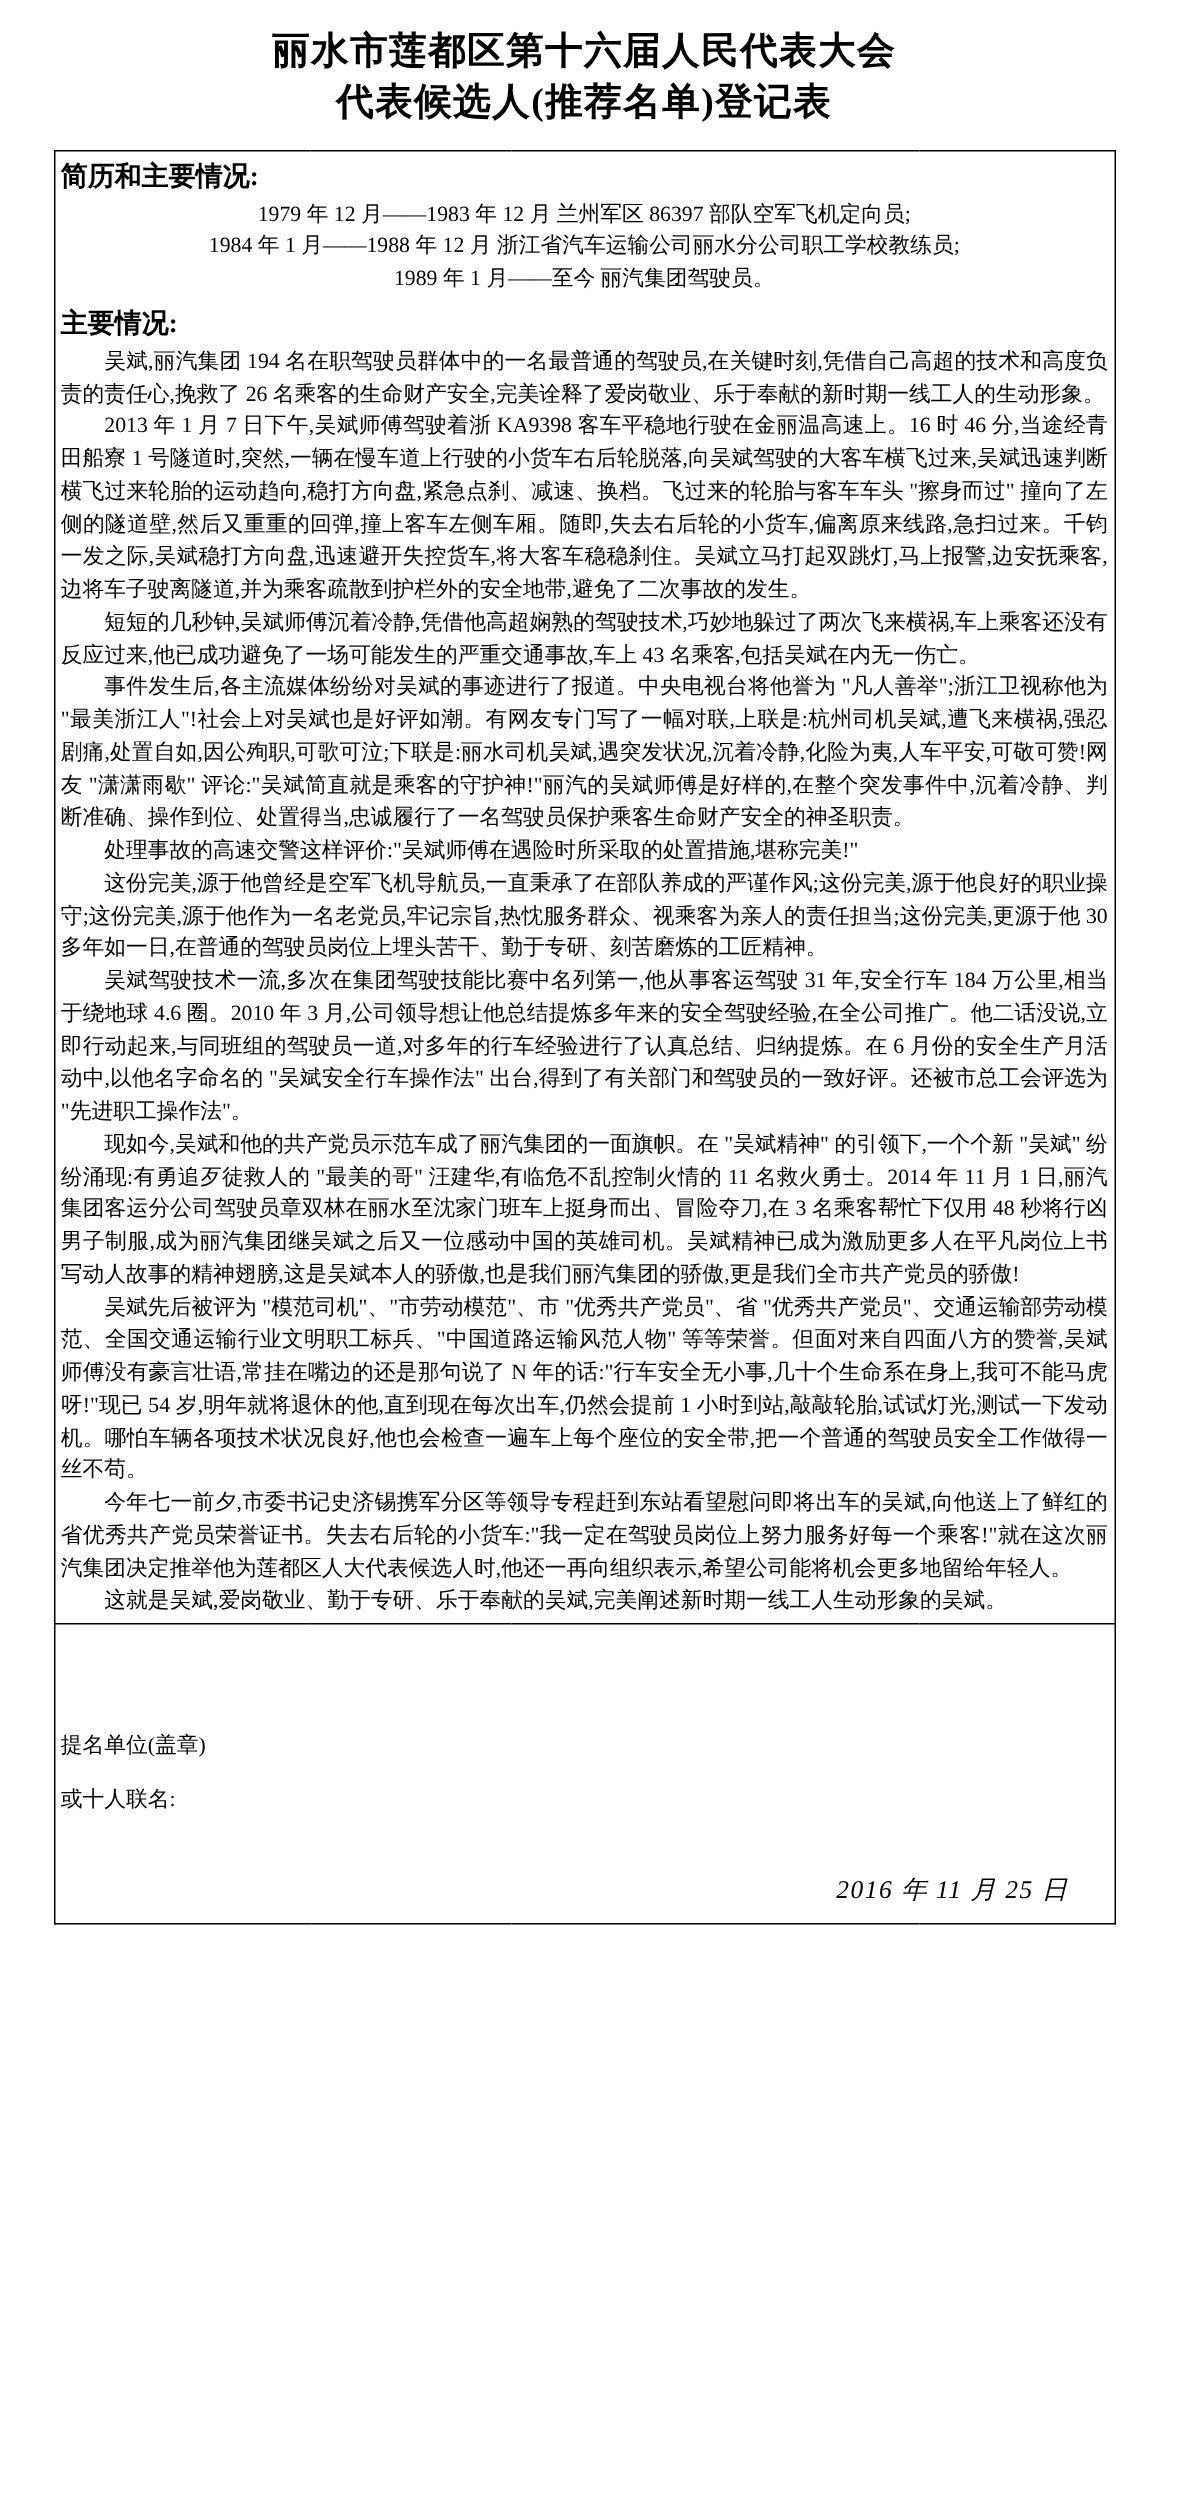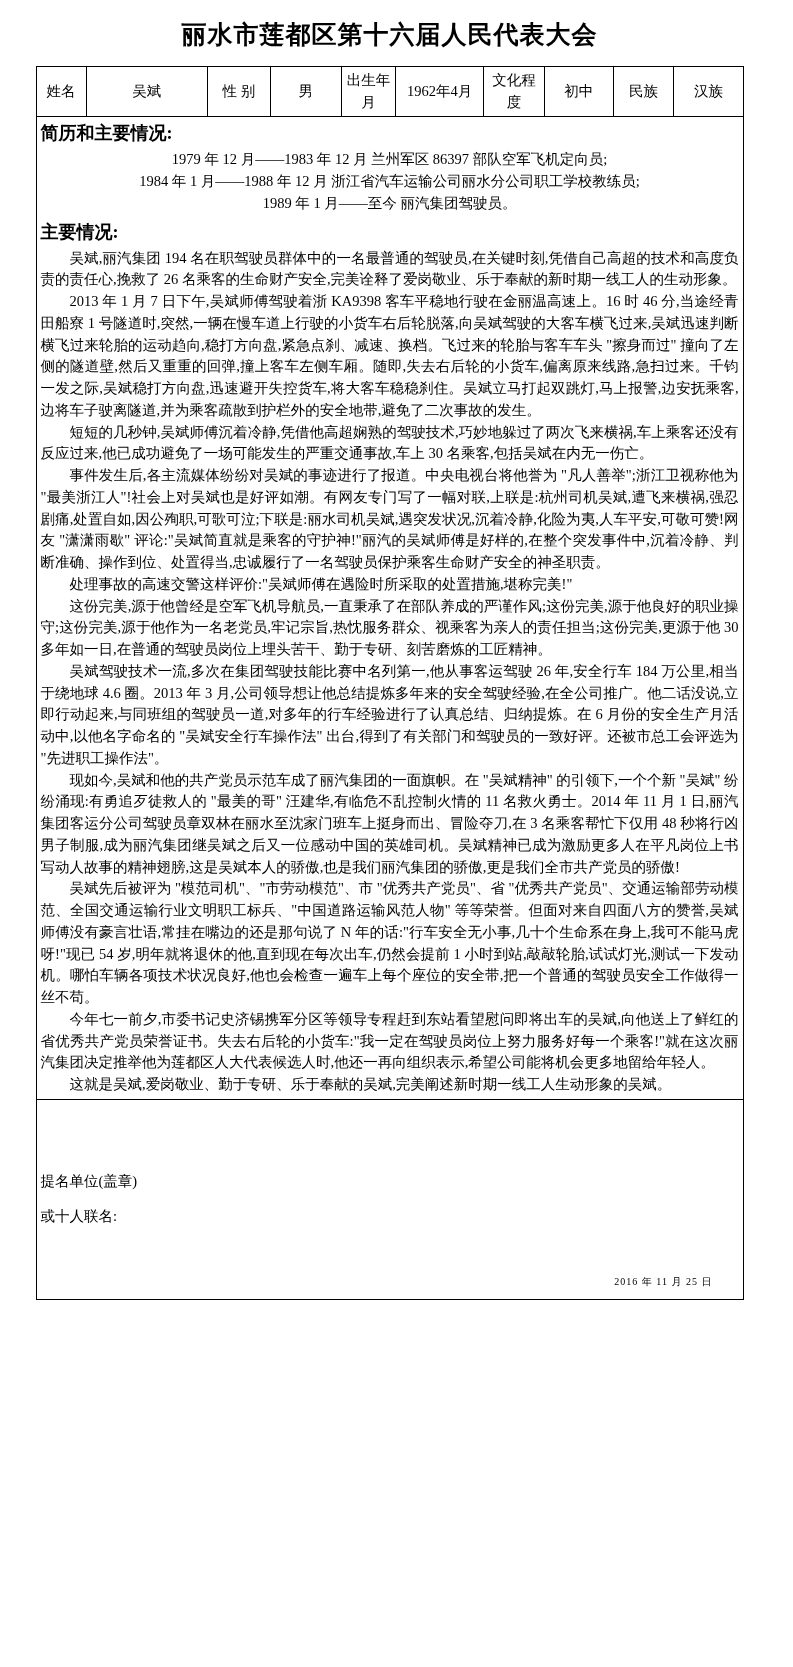--- a/index.html
+++ b/index.html
@@ -75,76 +75,66 @@
     padding: 8px 10px;
     font-size: 14.5px;
     position: relative;
   }
   .footer-cell .l1 { margin: 0 0 14px 0; }
   .footer-cell .l2 { margin: 0; }
   .date-line {
     position: absolute;
     right: 30px;
     bottom: 10px;
-    font-size: 10px;
+    font-size: 17px;
     letter-spacing: 1px;
+    font-style: italic;
   }
   .two-line { line-height: 1.35; }
 </style>
 </head>
 <body>
 
 <div class="page">
 
   <div class="doc-title">
     <span>丽水市莲都区第十六届人民代表大会</span>
+    <span class="line2">代表候选人(推荐名单)登记表</span>
   </div>
 
   <table class="main">
     <colgroup>
       <col style="width:48px">
       <col style="width:116px">
       <col style="width:60px">
       <col style="width:68px">
       <col style="width:52px">
       <col style="width:84px">
       <col style="width:58px">
       <col style="width:66px">
       <col style="width:58px">
       <col style="width:66px">
     </colgroup>
     <tbody>
       <tr>
-        <td class="lbl two-line">姓名</td>
-        <td class="val">吴斌</td>
-        <td class="lbl">性 别</td>
-        <td class="val">男</td>
-        <td class="lbl two-line">出生年月</td>
-        <td class="val">1962年4月</td>
-        <td class="lbl two-line">文化程度</td>
-        <td class="val">初中</td>
-        <td class="lbl">民族</td>
-        <td class="val">汉族</td>
-      </tr>
-      <tr>
         <td class="body-cell" colspan="10">
           <div class="sec-head">简历和主要情况:</div>
           <div class="plain-line">1979 年 12 月——1983 年 12 月   兰州军区 86397 部队空军飞机定向员;</div>
           <div class="plain-line">1984 年 1 月——1988 年 12 月   浙江省汽车运输公司丽水分公司职工学校教练员;</div>
           <div class="plain-line">1989 年 1 月——至今 丽汽集团驾驶员。</div>
 
           <div class="gap"></div>
           <div class="sec-head">主要情况:</div>
           <div class="para">吴斌,丽汽集团 194 名在职驾驶员群体中的一名最普通的驾驶员,在关键时刻,凭借自己高超的技术和高度负责的责任心,挽救了 26 名乘客的生命财产安全,完美诠释了爱岗敬业、乐于奉献的新时期一线工人的生动形象。</div>
           <div class="para">2013 年 1 月 7 日下午,吴斌师傅驾驶着浙 KA9398 客车平稳地行驶在金丽温高速上。16 时 46 分,当途经青田船寮 1 号隧道时,突然,一辆在慢车道上行驶的小货车右后轮脱落,向吴斌驾驶的大客车横飞过来,吴斌迅速判断横飞过来轮胎的运动趋向,稳打方向盘,紧急点刹、减速、换档。飞过来的轮胎与客车车头 "擦身而过" 撞向了左侧的隧道壁,然后又重重的回弹,撞上客车左侧车厢。随即,失去右后轮的小货车,偏离原来线路,急扫过来。千钧一发之际,吴斌稳打方向盘,迅速避开失控货车,将大客车稳稳刹住。吴斌立马打起双跳灯,马上报警,边安抚乘客,边将车子驶离隧道,并为乘客疏散到护栏外的安全地带,避免了二次事故的发生。</div>
-          <div class="para">短短的几秒钟,吴斌师傅沉着冷静,凭借他高超娴熟的驾驶技术,巧妙地躲过了两次飞来横祸,车上乘客还没有反应过来,他已成功避免了一场可能发生的严重交通事故,车上 30 名乘客,包括吴斌在内无一伤亡。</div>
+          <div class="para">短短的几秒钟,吴斌师傅沉着冷静,凭借他高超娴熟的驾驶技术,巧妙地躲过了两次飞来横祸,车上乘客还没有反应过来,他已成功避免了一场可能发生的严重交通事故,车上 43 名乘客,包括吴斌在内无一伤亡。</div>
           <div class="para">事件发生后,各主流媒体纷纷对吴斌的事迹进行了报道。中央电视台将他誉为 "凡人善举";浙江卫视称他为 "最美浙江人"!社会上对吴斌也是好评如潮。有网友专门写了一幅对联,上联是:杭州司机吴斌,遭飞来横祸,强忍剧痛,处置自如,因公殉职,可歌可泣;下联是:丽水司机吴斌,遇突发状况,沉着冷静,化险为夷,人车平安,可敬可赞!网友 "潇潇雨歇" 评论:"吴斌简直就是乘客的守护神!"丽汽的吴斌师傅是好样的,在整个突发事件中,沉着冷静、判断准确、操作到位、处置得当,忠诚履行了一名驾驶员保护乘客生命财产安全的神圣职责。</div>
           <div class="para">处理事故的高速交警这样评价:"吴斌师傅在遇险时所采取的处置措施,堪称完美!"</div>
           <div class="para">这份完美,源于他曾经是空军飞机导航员,一直秉承了在部队养成的严谨作风;这份完美,源于他良好的职业操守;这份完美,源于他作为一名老党员,牢记宗旨,热忱服务群众、视乘客为亲人的责任担当;这份完美,更源于他 30 多年如一日,在普通的驾驶员岗位上埋头苦干、勤于专研、刻苦磨炼的工匠精神。</div>
-          <div class="para">吴斌驾驶技术一流,多次在集团驾驶技能比赛中名列第一,他从事客运驾驶 26 年,安全行车 184 万公里,相当于绕地球 4.6 圈。2013 年 3 月,公司领导想让他总结提炼多年来的安全驾驶经验,在全公司推广。他二话没说,立即行动起来,与同班组的驾驶员一道,对多年的行车经验进行了认真总结、归纳提炼。在 6 月份的安全生产月活动中,以他名字命名的 "吴斌安全行车操作法" 出台,得到了有关部门和驾驶员的一致好评。还被市总工会评选为 "先进职工操作法"。</div>
+          <div class="para">吴斌驾驶技术一流,多次在集团驾驶技能比赛中名列第一,他从事客运驾驶 31 年,安全行车 184 万公里,相当于绕地球 4.6 圈。2010 年 3 月,公司领导想让他总结提炼多年来的安全驾驶经验,在全公司推广。他二话没说,立即行动起来,与同班组的驾驶员一道,对多年的行车经验进行了认真总结、归纳提炼。在 6 月份的安全生产月活动中,以他名字命名的 "吴斌安全行车操作法" 出台,得到了有关部门和驾驶员的一致好评。还被市总工会评选为 "先进职工操作法"。</div>
           <div class="para">现如今,吴斌和他的共产党员示范车成了丽汽集团的一面旗帜。在 "吴斌精神" 的引领下,一个个新 "吴斌" 纷纷涌现:有勇追歹徒救人的 "最美的哥" 汪建华,有临危不乱控制火情的 11 名救火勇士。2014 年 11 月 1 日,丽汽集团客运分公司驾驶员章双林在丽水至沈家门班车上挺身而出、冒险夺刀,在 3 名乘客帮忙下仅用 48 秒将行凶男子制服,成为丽汽集团继吴斌之后又一位感动中国的英雄司机。吴斌精神已成为激励更多人在平凡岗位上书写动人故事的精神翅膀,这是吴斌本人的骄傲,也是我们丽汽集团的骄傲,更是我们全市共产党员的骄傲!</div>
           <div class="para">吴斌先后被评为 "模范司机"、"市劳动模范"、市 "优秀共产党员"、省 "优秀共产党员"、交通运输部劳动模范、全国交通运输行业文明职工标兵、"中国道路运输风范人物" 等等荣誉。但面对来自四面八方的赞誉,吴斌师傅没有豪言壮语,常挂在嘴边的还是那句说了 N 年的话:"行车安全无小事,几十个生命系在身上,我可不能马虎呀!"现已 54 岁,明年就将退休的他,直到现在每次出车,仍然会提前 1 小时到站,敲敲轮胎,试试灯光,测试一下发动机。哪怕车辆各项技术状况良好,他也会检查一遍车上每个座位的安全带,把一个普通的驾驶员安全工作做得一丝不苟。</div>
           <div class="para">今年七一前夕,市委书记史济锡携军分区等领导专程赶到东站看望慰问即将出车的吴斌,向他送上了鲜红的省优秀共产党员荣誉证书。失去右后轮的小货车:"我一定在驾驶员岗位上努力服务好每一个乘客!"就在这次丽汽集团决定推举他为莲都区人大代表候选人时,他还一再向组织表示,希望公司能将机会更多地留给年轻人。</div>
           <div class="para">这就是吴斌,爱岗敬业、勤于专研、乐于奉献的吴斌,完美阐述新时期一线工人生动形象的吴斌。</div>
         </td>
       </tr>
       <tr>
         <td class="footer-cell" colspan="10">
           <div class="l1">提名单位(盖章)</div>
           <div class="l2">或十人联名:</div>

